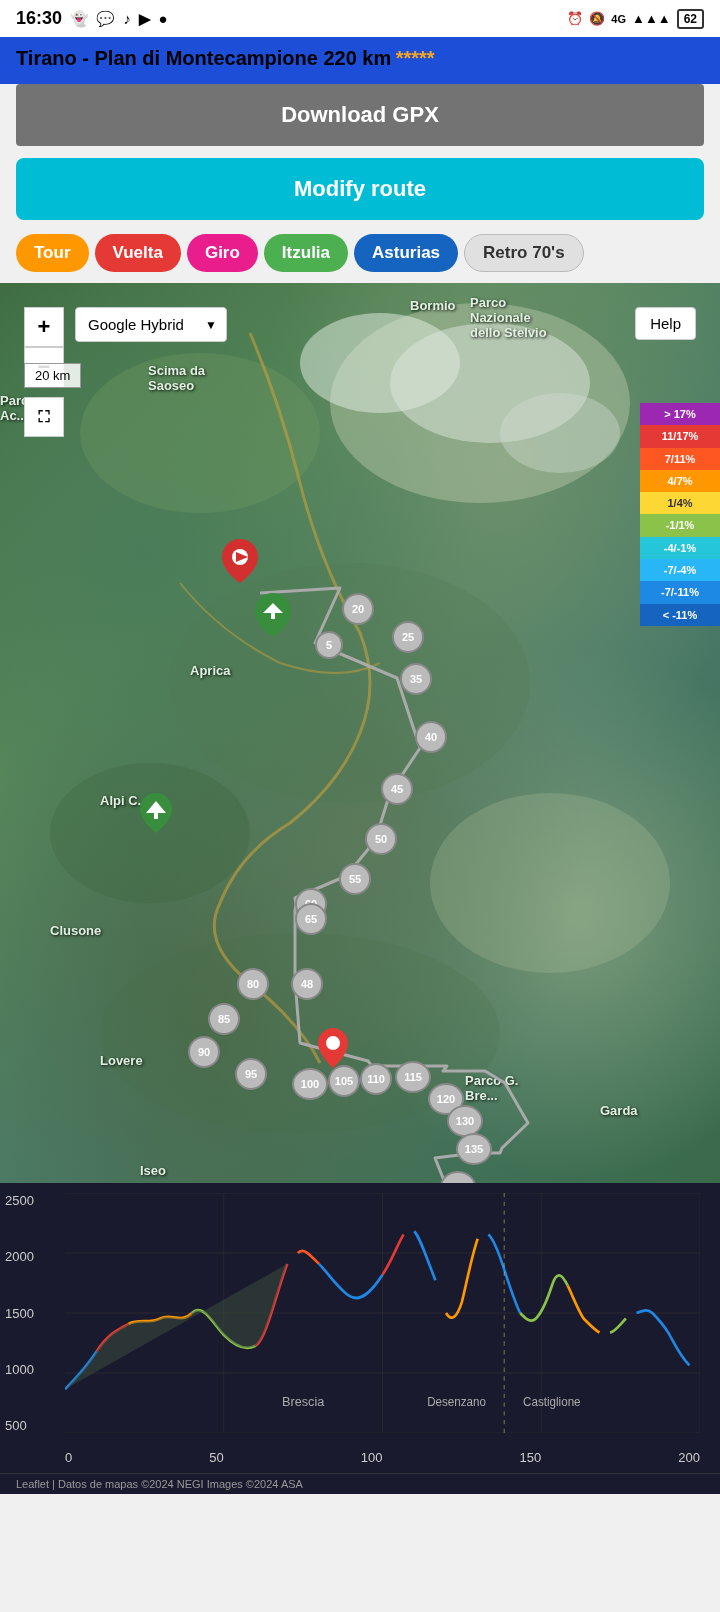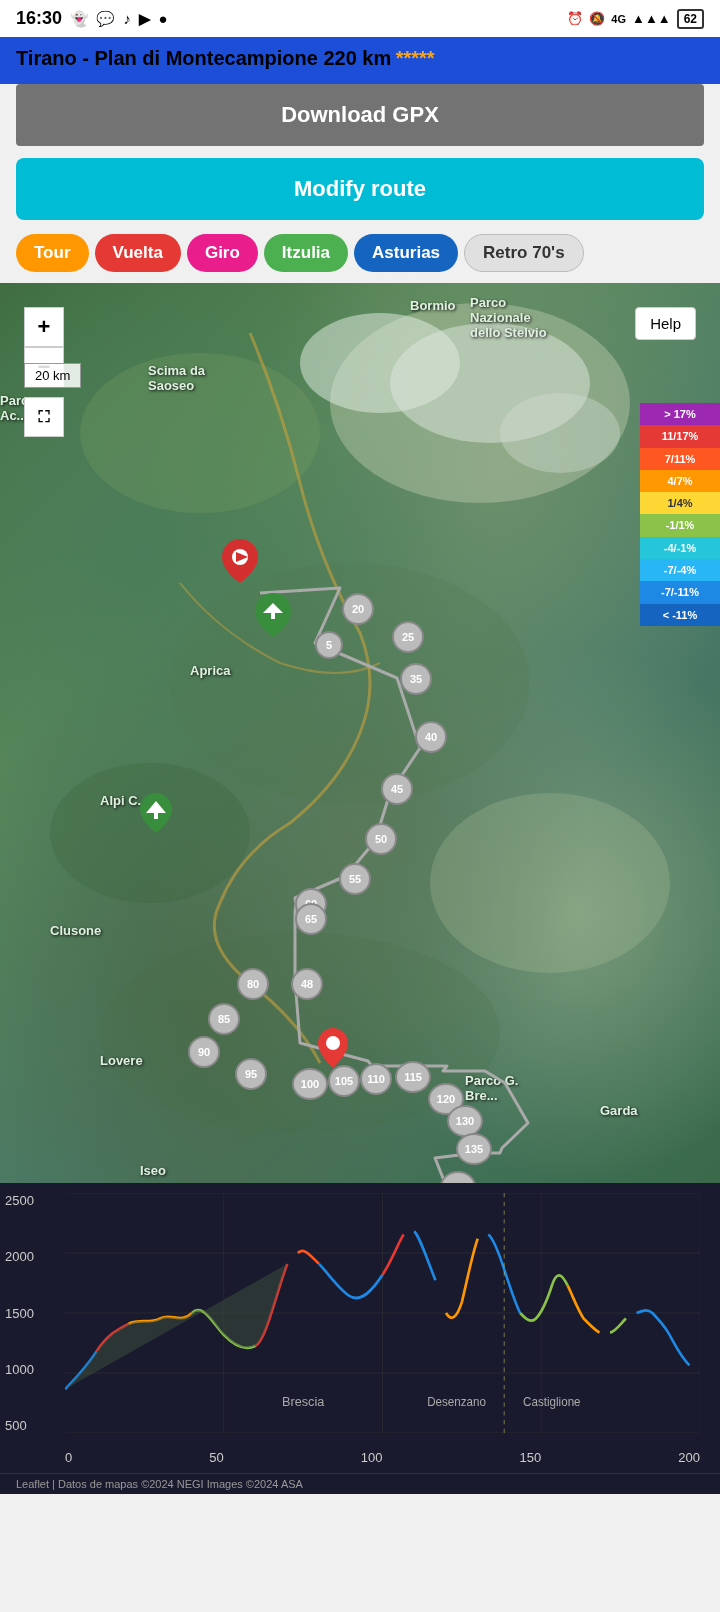--- a/index.html
+++ b/index.html
@@ -330,20 +330,28 @@
     <svg class="route-svg" viewBox="0 0 720 900">
       <polyline points="260,310 340,305 315,360 397,395 420,465 390,510 375,558 346,593 295,615 296,621 295,628 295,693 295,697 300,760 368,778 372,783 447,783 443,788 485,788 505,800 528,840 502,865 500,870 475,870 435,875 445,900 435,920 445,930 490,950 478,960 380,970 350,970 325,960 310,975 315,975 310,975 295,990 355,998 320,1005" stroke="#aaa" stroke-width="3" fill="none" stroke-linejoin="round"></polyline>
     </svg>
 
     <div class="map-controls">
       <button class="map-btn map-btn-zoom" style="border-bottom:1px solid #ccc;">+</button>
       <button class="map-btn">−</button>
       <button class="map-btn map-btn-fullscreen">⛶</button>
     </div>
 
+    <div class="map-type-selector">
+      <select class="map-type-select">
+        <option>Google Hybrid</option>
+        <option>Google Maps</option>
+        <option>OpenStreetMap</option>
+      </select>
+      <span class="map-type-arrow">▼</span>
+    </div>
 
     <button class="help-btn">Help</button>
 
     <div class="map-scale">20 km</div>
 
     <div class="map-overlay-text" style="left:410px;top:15px;">Bormio</div>
     <div class="map-overlay-text" style="left:470px;top:12px;">Parco<br>Nazionale<br>dello Stelvio</div>
     <div class="map-overlay-text" style="left:148px;top:80px;">Scima da<br>Saoseo</div>
     <div class="map-overlay-text" style="left:190px;top:380px;">Aprica</div>
     <div class="map-overlay-text" style="left:100px;top:510px;">Alpi C...</div>

